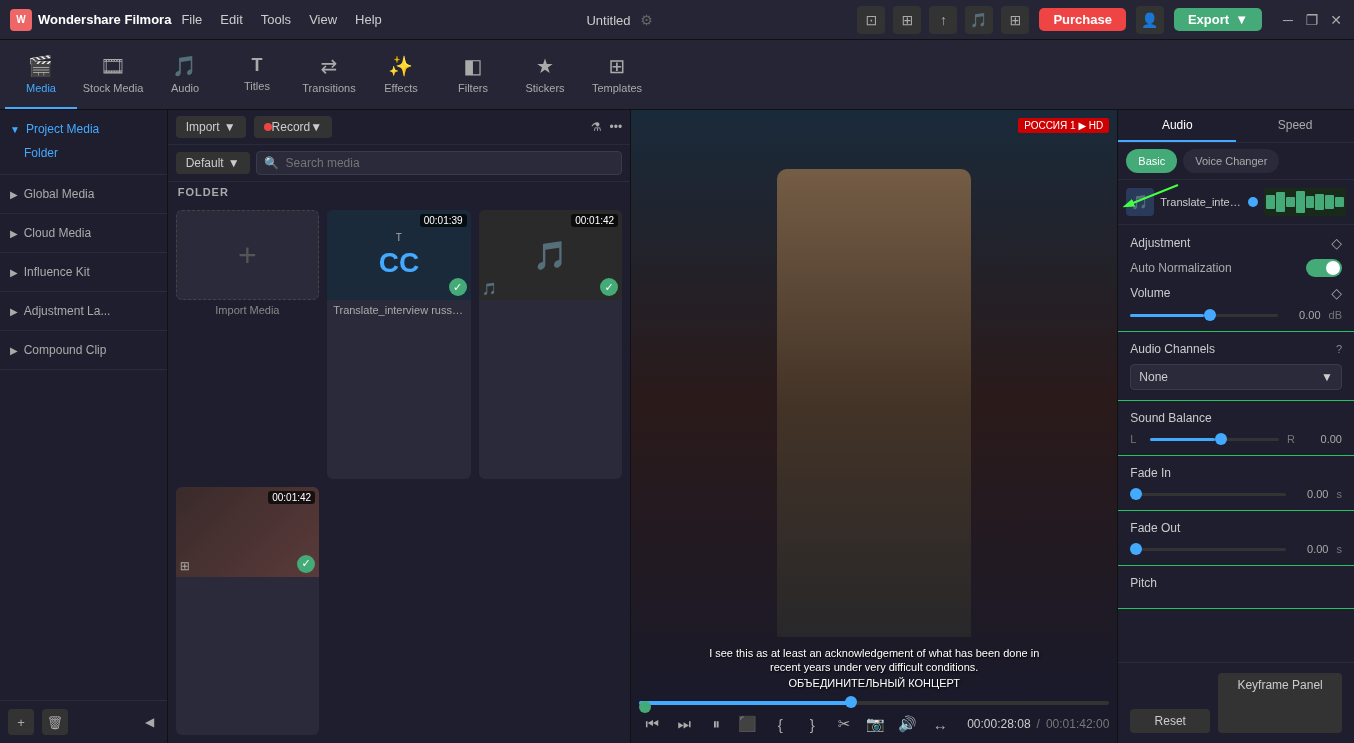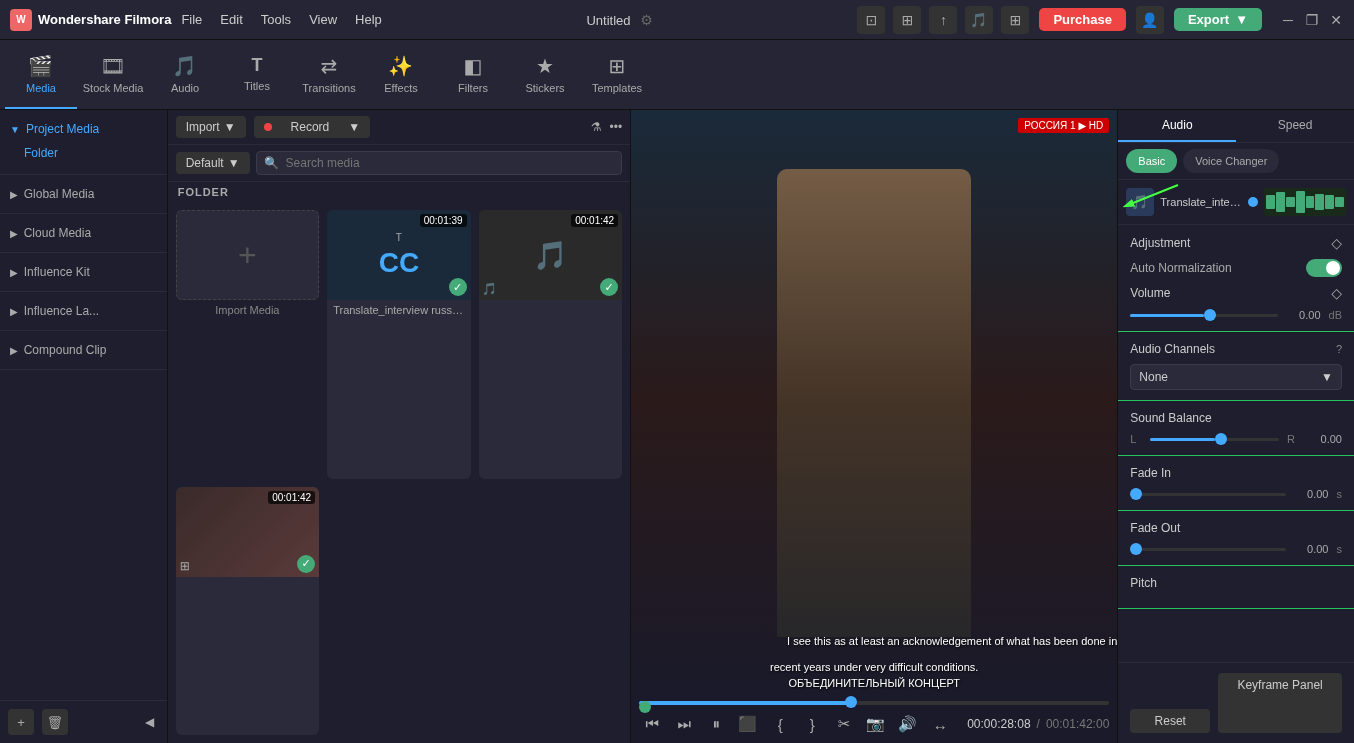--- a/index.html
+++ b/index.html
@@ -36,21 +36,21 @@
     .left-section-title.active { color: #4af; }
     .folder-label { color: #4af; font-size: 12px; padding: 6px 14px; cursor: pointer; }
     #left-bottom { display: flex; gap: 8px; padding: 8px; border-top: 1px solid #2a2a3a; margin-top: auto; align-items: center; }
     .lb-btn { width: 26px; height: 26px; background: #333; border-radius: 4px; display: flex; align-items: center; justify-content: center; color: #aaa; cursor: pointer; font-size: 13px; }
     .collapse-btn { margin-left: auto; width: 18px; height: 18px; display: flex; align-items: center; justify-content: center; color: #aaa; cursor: pointer; }
 
     
     #media-panel { width: 470px; background: #1e1e2e; border-right: 1px solid #111; display: flex; flex-direction: column; }
     #media-toolbar { display: flex; align-items: center; padding: 6px 8px; gap: 8px; border-bottom: 1px solid #2a2a3a; }
     .import-btn { background: #333; border-radius: 4px; padding: 4px 10px; color: #ccc; cursor: pointer; display: flex; align-items: center; gap: 4px; font-size: 12px; }
-    .record-btn { background: #333; border-radius: 4px; padding: 4px 10px; color: #ccc; cursor: pointer; display: flex; align-items: center; gap: 19px; font-size: 12px; }
+    .record-btn { background: #333; border-radius: 4px; padding: 4px 10px; color: #ccc; cursor: pointer; display: flex; align-items: center; gap: 0; font-size: 12px; }
     .record-dot { width: 8px; height: 8px; background: #e44; border-radius: 50%; }
     .media-right-icons { margin-left: auto; display: flex; gap: 8px; color: #aaa; cursor: pointer; }
     #media-search { display: flex; align-items: center; padding: 6px 8px; gap: 6px; border-bottom: 1px solid #2a2a3a; }
     .default-btn { background: #333; border-radius: 4px; padding: 4px 10px; color: #ccc; cursor: pointer; font-size: 12px; display: flex; align-items: center; gap: 4px; }
     .search-box { flex: 1; background: #2a2a3a; border: 1px solid #3a3a4a; border-radius: 4px; padding: 4px 8px; color: #ccc; font-size: 12px; display: flex; align-items: center; gap: 6px; }
     .search-box input { background: transparent; border: none; outline: none; color: #ccc; font-size: 12px; width: 100%; }
     #folder-label-bar { padding: 4px 10px; color: #aaa; font-size: 11px; font-weight: bold; letter-spacing: 1px; }
     #media-grid { display: grid; grid-template-columns: repeat(3, 1fr); gap: 8px; padding: 8px; overflow-y: auto; flex: 1; }
     .media-item { background: #2a2a3a; border-radius: 6px; overflow: hidden; position: relative; cursor: pointer; }
     .media-item .thumb { width: 100%; height: 90px; background: #333; display: flex; align-items: center; justify-content: center; position: relative; }
@@ -221,21 +221,21 @@
     </div>
     <div class="left-section">
       <div class="left-section-title">
         <span class="arrow">▶</span>
         <span>Influence Kit</span>
       </div>
     </div>
     <div class="left-section">
       <div class="left-section-title">
         <span class="arrow">▶</span>
-        <span>Influence La...</span>
+        <span>Adjustment La...</span>
       </div>
     </div>
     <div class="left-section">
       <div class="left-section-title">
         <span class="arrow">▶</span>
         <span>Compound Clip</span>
       </div>
     </div>
     <div id="left-bottom">
       <div class="lb-btn">+</div>
@@ -315,21 +315,21 @@
   <div id="preview-panel">
     <div id="video-area">
       <div class="video-placeholder">
 
         <div style="width:100%;height:100%;background:linear-gradient(180deg,#1a2a3a 0%,#2a1a1a 50%,#1a1a2a 100%);position:relative;">
 
           <div style="position:absolute;right:30%;top:10%;width:40%;height:80%;background:linear-gradient(180deg,#8a6a4a,#4a3a2a,#2a2a2a);border-radius:10px 10px 0 0;opacity:0.8;"></div>
 
           <div style="position:absolute;top:8px;right:8px;background:#c00;color:#fff;font-size:10px;padding:2px 6px;border-radius:2px;">РОССИЯ 1 ▶ HD</div>
 
-          <div style="position:absolute;bottom:48px;left:0;right:0;text-align:right;color:#fff;font-size:11px;text-shadow:1px 1px 2px #000;">I see this as at least an acknowledgement of what has been done in</div>
+          <div style="position:absolute;bottom:36px;left:0;right:0;text-align:center;color:#fff;font-size:11px;text-shadow:1px 1px 2px #000;">I see this as at least an acknowledgement of what has been done in</div>
           <div style="position:absolute;bottom:22px;left:0;right:0;text-align:center;color:#fff;font-size:11px;text-shadow:1px 1px 2px #000;">recent years under very difficult conditions.</div>
           <div style="position:absolute;bottom:6px;left:0;right:0;text-align:center;color:#fff;font-size:11px;text-shadow:1px 1px 2px #000;">ОБЪЕДИНИТЕЛЬНЫЙ КОНЦЕРТ</div>
         </div>
       </div>
     </div>
     <div id="preview-controls">
       <div id="progress-bar-wrap">
         <div class="progress-track">
           <div class="progress-fill"></div>
           <div class="progress-left"></div>

